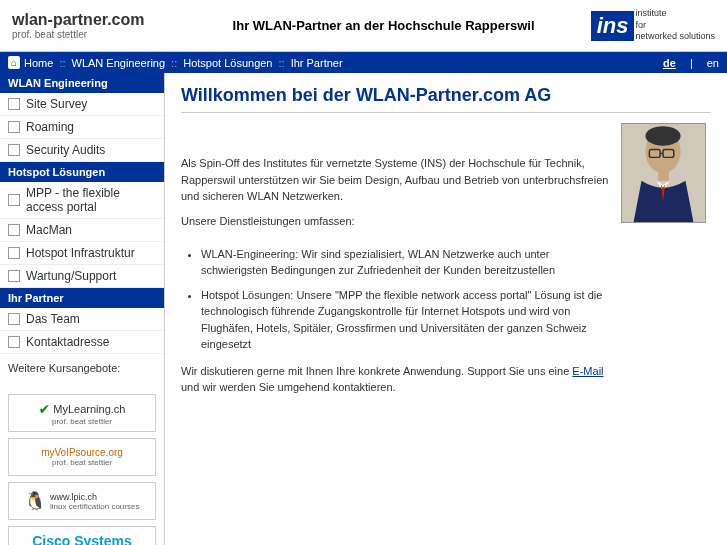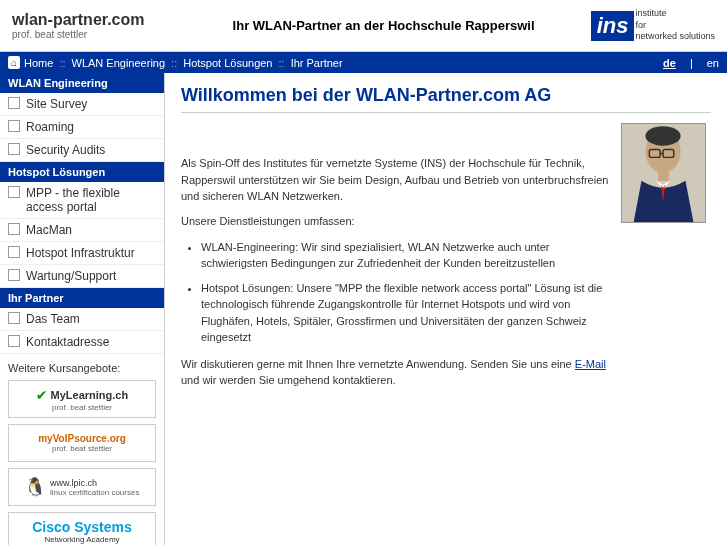--- a/index.html
+++ b/index.html
@@ -26,53 +26,53 @@
     .lang-item { color: #fff; font-size: 11px; cursor: pointer; }
     .lang-item.active { font-weight: bold; text-decoration: underline; }
 
     
     #main { display: flex; }
 
     
     #sidebar { width: 165px; min-width: 165px; border-right: 1px solid #ccc; padding: 0; }
     .sidebar-section { margin-bottom: 0; }
     .sidebar-header { background: #003399; color: #fff; font-size: 11px; font-weight: bold; padding: 4px 8px; }
-    .sidebar-item { display: flex; gap: 6px; padding: 4px 8px; border-bottom: 1px solid #eee; cursor: pointer; color: #333; }
+    .sidebar-item { display: flex; align-items: center; gap: 6px; padding: 4px 8px; border-bottom: 1px solid #eee; cursor: pointer; color: #333; }
     .sidebar-icon { width: 12px; height: 12px; border: 1px solid #999; display: inline-block; flex-shrink: 0; }
 
     .sidebar-courses { padding: 8px; }
-    .sidebar-courses-title { font-size: 11px; color: #333; margin-bottom: 6px; }
+    .sidebar-courses-title { font-size: 11px; color: #333; margin-bottom: 20px; }
     .course-badge { border: 1px solid #ccc; padding: 4px; margin-bottom: 6px; display: flex; flex-direction: column; align-items: center; justify-content: center; height: 38px; cursor: pointer; }
 
     
     #content { flex: 1; padding: 12px 16px; }
     #content h1 { font-size: 18px; color: #003399; margin-bottom: 10px; border-bottom: 1px solid #ccc; padding-bottom: 6px; }
     #content-body { display: flex; gap: 12px; }
     #content-text { flex: 1; }
     #content-image { width: 90px; flex-shrink: 0; }
     #content-image .person-img { width: 85px; height: 100px; background: #bbb; border: 1px solid #999; display: flex; align-items: center; justify-content: center; overflow: hidden; }
 
     .intro-text { font-size: 11px; color: #333; line-height: 1.5; margin-bottom: 10px; margin-top: 32px; }
-    .services-label { font-size: 11px; color: #333; margin-bottom: 12px; }
+    .services-label { font-size: 11px; color: #333; margin-bottom: 19px; }
     .services-list { list-style: disc; margin-left: 20px; margin-bottom: 10px; }
     .services-list li { font-size: 11px; color: #333; line-height: 1.5; margin-bottom: 8px; }
     .contact-text { font-size: 11px; color: #333; line-height: 1.5; }
     .email-link { color: #003399; text-decoration: underline; cursor: pointer; }
 
     
     .person-svg { width: 85px; height: 100px; }
 
     
     .ml-logo { display: flex; align-items: center; gap: 3px; }
     .ml-check { color: #009900; font-size: 14px; }
-    .ml-text-main { font-size: 11px; font-weight: bold; color: #333; }
+    .ml-text-main { font-size: 11px; font-weight: normal; color: #333; }
     .ml-sub { font-size: 8px; color: #666; }
 
     
-    .voip-logo { font-size: 10px; color: #cc6600; font-weight: bold; }
+    .voip-logo { font-size: 10px; color: #cc6600; font-weight: normal; }
 
     
     .lpic-logo { display: flex; align-items: center; gap: 3px; }
     .tux { font-size: 18px; }
     .lpic-text { font-size: 9px; color: #333; }
 
     
     .cisco-logo { font-size: 14px; color: #049fd9; font-weight: bold; }
     .cisco-sub { font-size: 8px; color: #333; }
   </style>
@@ -205,21 +205,21 @@
 
     <div id="content-body">
       <div id="content-text">
         <p class="intro-text">Als Spin-Off des Institutes für vernetzte Systeme (INS) der Hochschule für Technik, Rapperswil unterstützen wir Sie beim Design, Aufbau und Betrieb von unterbruchsfreien und sicheren WLAN Netzwerken.</p>
         <p class="services-label">Unsere Dienstleistungen umfassen:</p>
         <ul class="services-list">
           <li class="services-list-item">WLAN-Engineering: Wir sind spezialisiert, WLAN Netzwerke auch unter schwierigsten Bedingungen zur Zufriedenheit der Kunden bereitzustellen</li>
           <li class="services-list-item">Hotspot Lösungen: Unsere "MPP the flexible network access portal" Lösung ist die technologisch führende Zugangskontrolle für Internet Hotspots und wird von Flughäfen, Hotels, Spitäler, Grossfirmen und Universitäten der ganzen Schweiz eingesetzt</li>
         </ul>
         <p class="contact-text">
-          <span>Wir diskutieren gerne mit Ihnen Ihre vernetzte Anwendung. Senden Sie uns eine</span>
+          <span>Wir diskutieren gerne mit Ihnen Ihre konkrete Anwendung. Support Sie uns eine</span>
           <span class="email-link">E-Mail</span>
           <span>und wir werden Sie umgehend kontaktieren.</span>
         </p>
       </div>
       <div id="content-image">
         <div class="person-img">
           <svg class="person-svg" viewBox="0 0 85 100">
             <rect width="85" height="100" fill="#d0c8b8"></rect>
 
             <ellipse cx="42" cy="28" rx="18" ry="22" fill="#c8a882"></ellipse>

